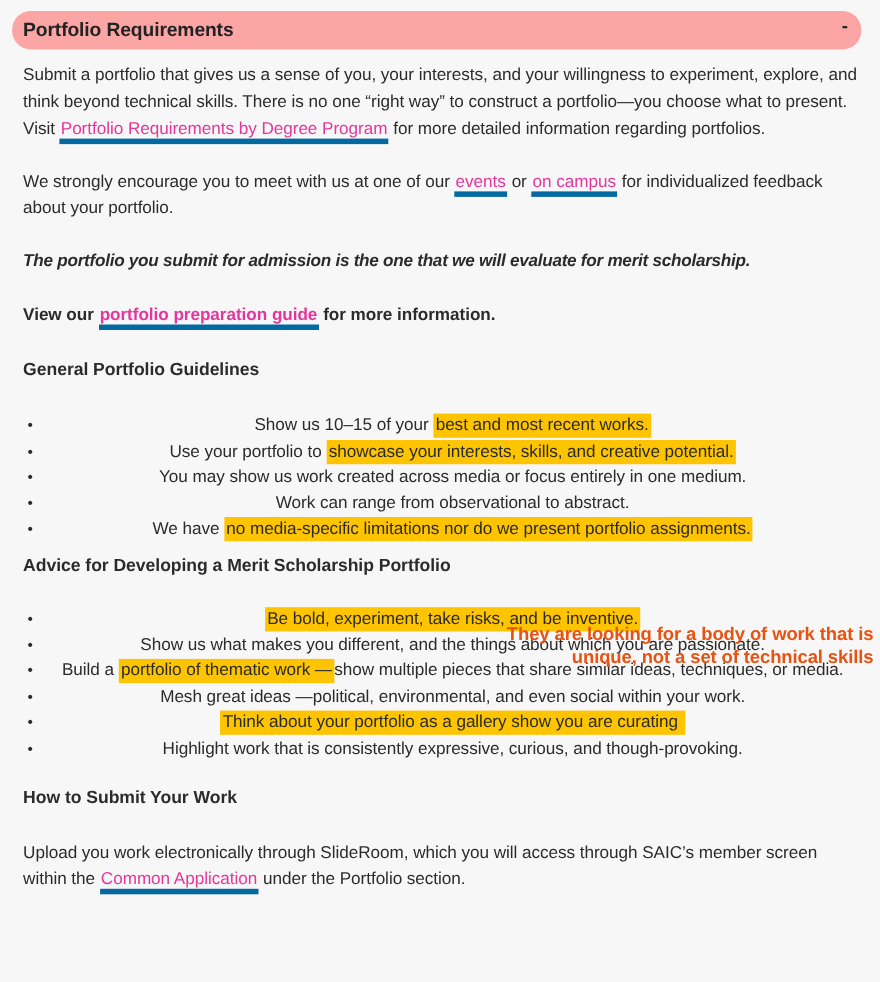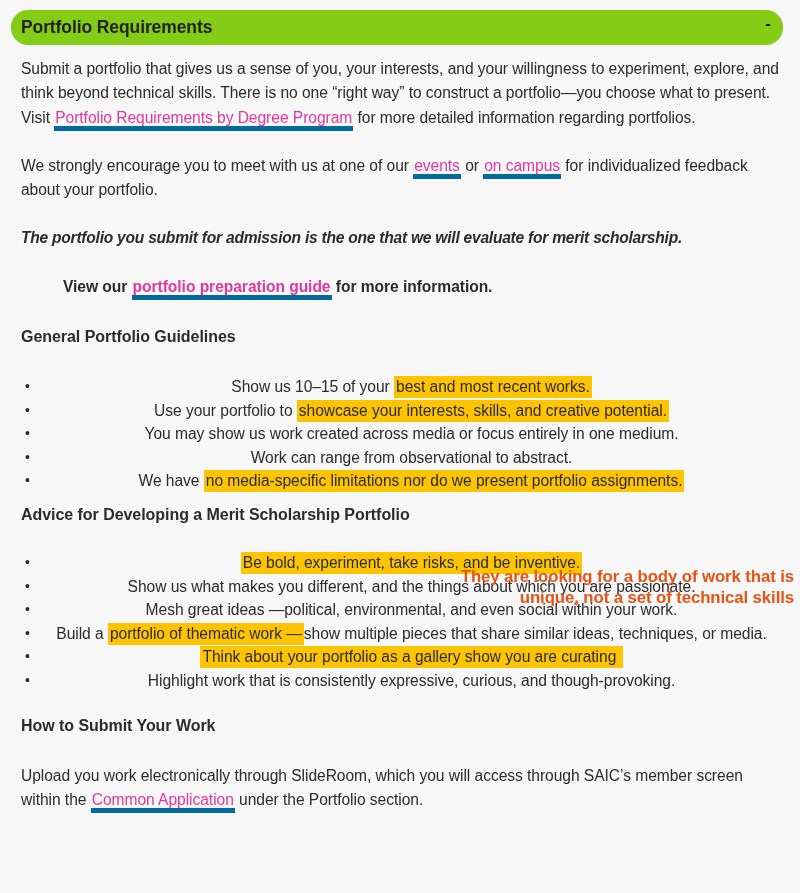--- a/index.html
+++ b/index.html
@@ -14,21 +14,21 @@
       overflow: hidden;
       font-family: "Liberation Sans", sans-serif;
       color: #2b2b2b;
     }
     .header-bar {
       position: absolute;
       left: 11px;
       top: 10px;
       width: 772px;
       height: 35px;
-      background: #84cc16;
+      background: #fca5a5;
       box-sizing: border-box;
       border-radius: 17px;
     }
     .header-title {
       position: absolute;
       left: 10px;
       top: 7px;
       font-size: 17.5px;
       font-weight: bold;
       color: #222;
@@ -56,21 +56,21 @@
       margin: 0;
     }
     .gap { height: 24px; }
     .gap-s { height: 26px; }
     a {
       color: #e5369e;
       text-decoration: none;
       border-bottom: 5px solid #0369a1;
       padding: 0 1px;
     }
-    .bold { font-weight: bold; margin-left: 42px; }
+    .bold { font-weight: bold; }
     .bolditalic { font-weight: bold; font-style: italic; letter-spacing: -0.25px; }
     h3 {
       font-size: 16px;
       font-weight: bold;
       margin: 0;
       line-height: 24px;
     }
     ul {
       margin: 0;
       padding: 0 0 0 21px;
@@ -145,22 +145,22 @@
 
   <div style="height:10px"></div>
 
   <h3>Advice for Developing a Merit Scholarship Portfolio</h3>
 
   <div class="gap"></div>
 
   <ul>
     <li><span class="hl">Be bold, experiment, take risks, and be inventive.</span></li>
     <li><span>Show us what makes you different, and the things about which you are passionate.</span></li>
+    <li><span>Build a </span><span class="hl">portfolio of thematic work —</span><span>show multiple pieces that share similar ideas, techniques, or media.</span></li>
     <li><span>Mesh great ideas —political, environmental, and even social within your work.</span></li>
-    <li><span>Build a </span><span class="hl">portfolio of thematic work —</span><span>show multiple pieces that share similar ideas, techniques, or media.</span></li>
     <li><span class="hl" style="white-space:pre">Think about your portfolio as a gallery show you are curating </span></li>
     <li><span>Highlight work that is consistently expressive, curious, and though-provoking.</span></li>
   </ul>
 
   <div style="height:21px"></div>
 
   <h3>How to Submit Your Work</h3>
 
   <div class="gap-s"></div>
 

